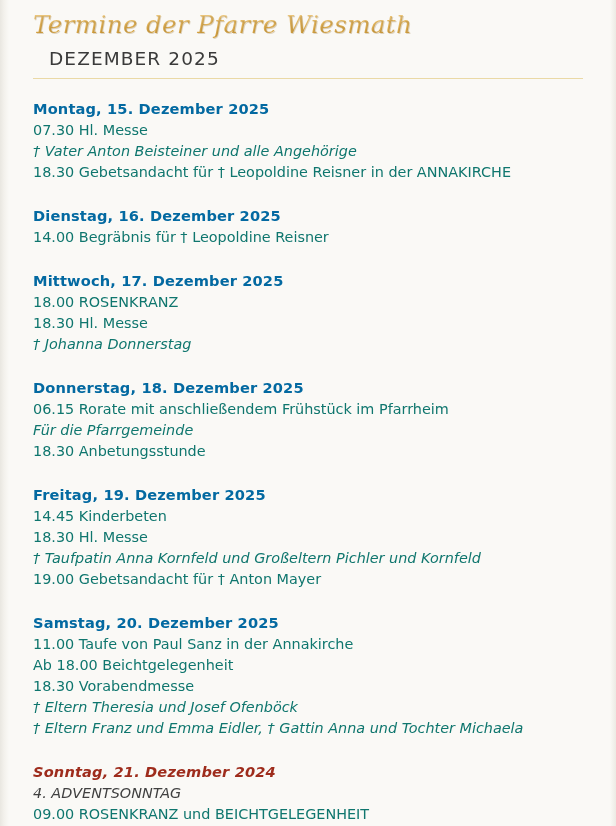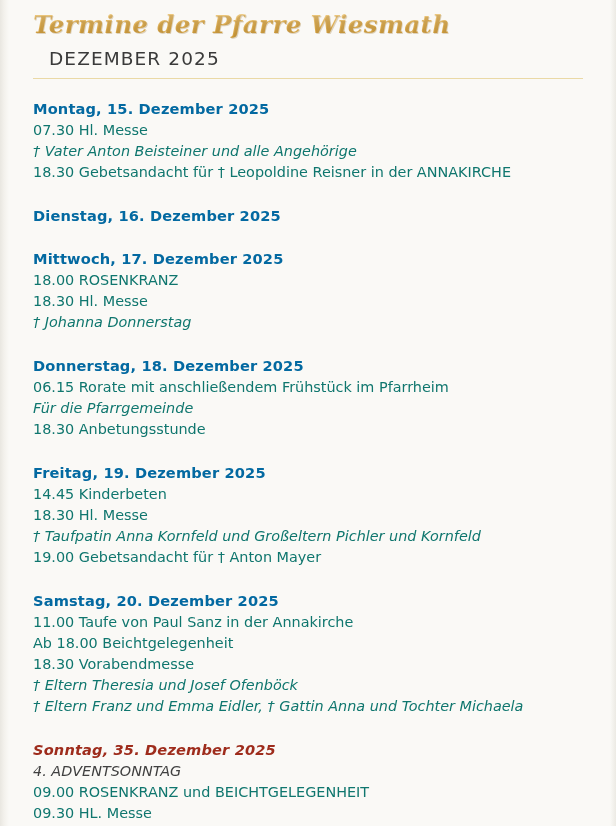--- a/index.html
+++ b/index.html
@@ -37,21 +37,21 @@
   }
 
   
   .header {
     padding-left: 33px;
     padding-top: 11px;
   }
   .doc-title {
     font-family: "DejaVu Serif", "Liberation Serif", serif;
     font-style: italic;
-    font-weight: bold;
+    font-weight: normal;
     font-size: 24.5px;
     letter-spacing: 0.4px;
     color: #dfae55;
     background: linear-gradient(180deg, #f0cf8d 0%, #e0b35c 42%, #cf9a35 100%);
     -webkit-background-clip: text;
     background-clip: text;
     -webkit-text-fill-color: transparent;
     text-shadow: 0.8px 0.9px 0.6px rgba(150,110,40,0.28);
     margin: 0;
     line-height: 1.15;
@@ -127,20 +127,21 @@
 
   <div class="schedule" id="schedule-root">
       <div class="day-block">
         <div class="day-heading">Montag, 15. Dezember 2025</div>
         <div class="entry">07.30 Hl. Messe</div>
         <div class="entry italic">† Vater Anton Beisteiner und alle Angehörige</div>
         <div class="entry">18.30 Gebetsandacht für † Leopoldine Reisner in der ANNAKIRCHE</div>
       </div>
       <div class="day-block">
         <div class="day-heading">Dienstag, 16. Dezember 2025</div>
+        <div class="entry">14.00 Begräbnis für † Leopoldine Reisner</div>
       </div>
       <div class="day-block">
         <div class="day-heading">Mittwoch, 17. Dezember 2025</div>
         <div class="entry">18.00 ROSENKRANZ</div>
         <div class="entry">18.30 Hl. Messe</div>
         <div class="entry italic">† Johanna Donnerstag</div>
       </div>
       <div class="day-block">
         <div class="day-heading">Donnerstag, 18. Dezember 2025</div>
         <div class="entry">06.15 Rorate mit anschließendem Frühstück im Pfarrheim</div>
@@ -156,20 +157,20 @@
       </div>
       <div class="day-block">
         <div class="day-heading">Samstag, 20. Dezember 2025</div>
         <div class="entry">11.00 Taufe von Paul Sanz in der Annakirche</div>
         <div class="entry">Ab 18.00 Beichtgelegenheit</div>
         <div class="entry">18.30 Vorabendmesse</div>
         <div class="entry italic">† Eltern Theresia und Josef Ofenböck</div>
         <div class="entry italic">† Eltern Franz und Emma Eidler, † Gattin Anna und Tochter Michaela</div>
       </div>
       <div class="day-block highlight">
-        <div class="day-heading">Sonntag, 35. Dezember 2025</div>
+        <div class="day-heading">Sonntag, 21. Dezember 2024</div>
         <div class="entry accent">4. ADVENTSONNTAG</div>
         <div class="entry">09.00 ROSENKRANZ und BEICHTGELEGENHEIT</div>
         <div class="entry">09.30 HL. Messe</div>
       </div>
     </div>
 
 </div>
 
 </body></html>

